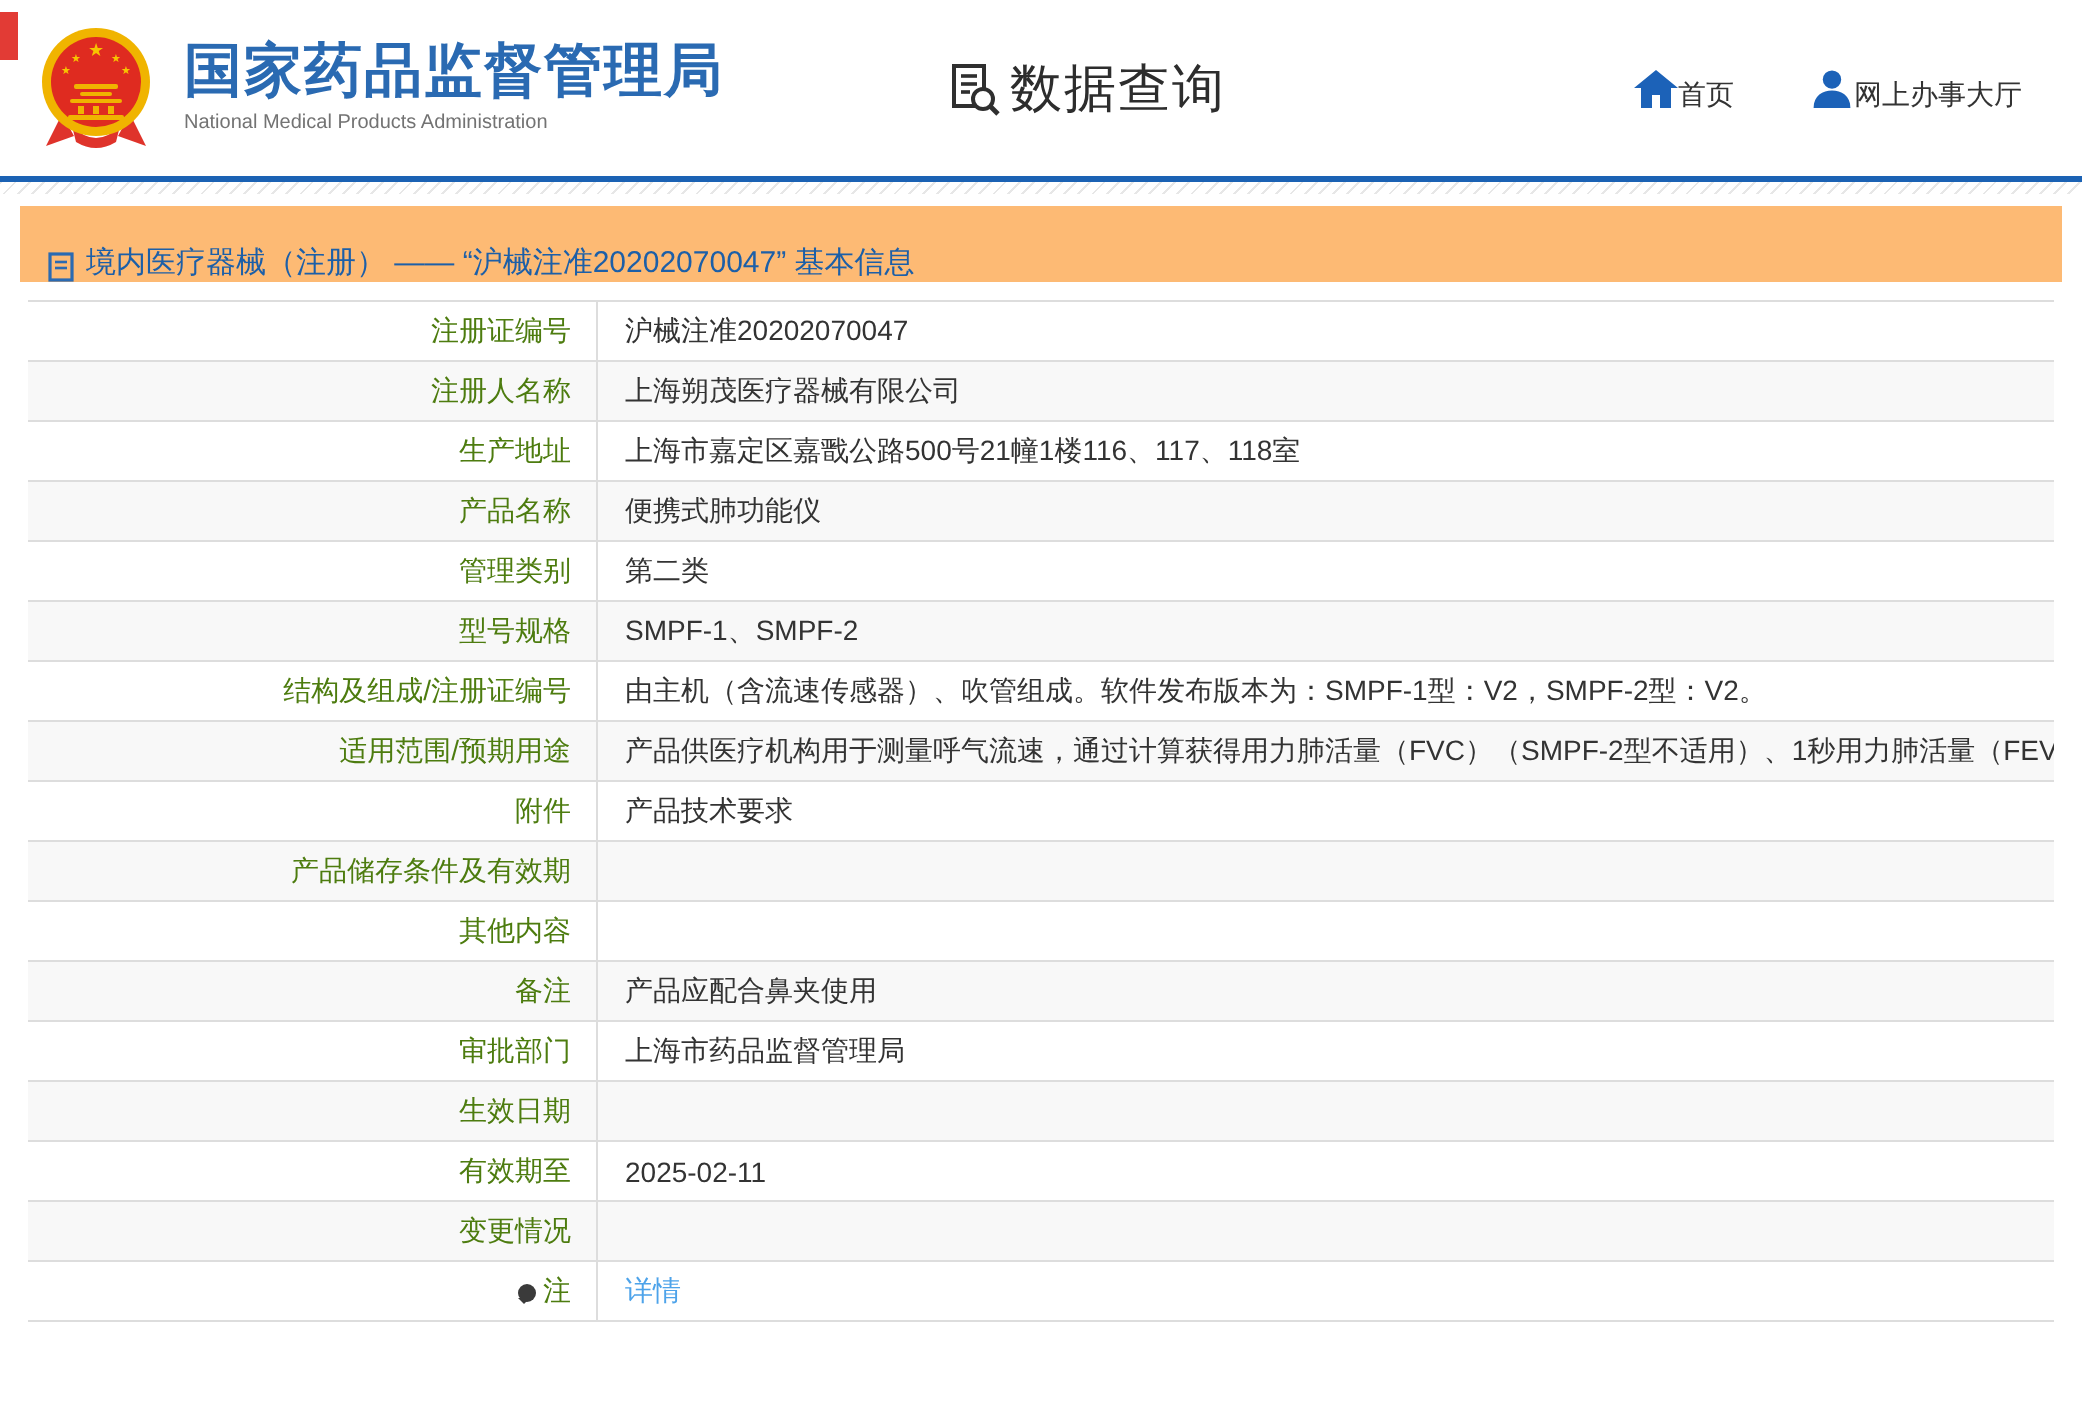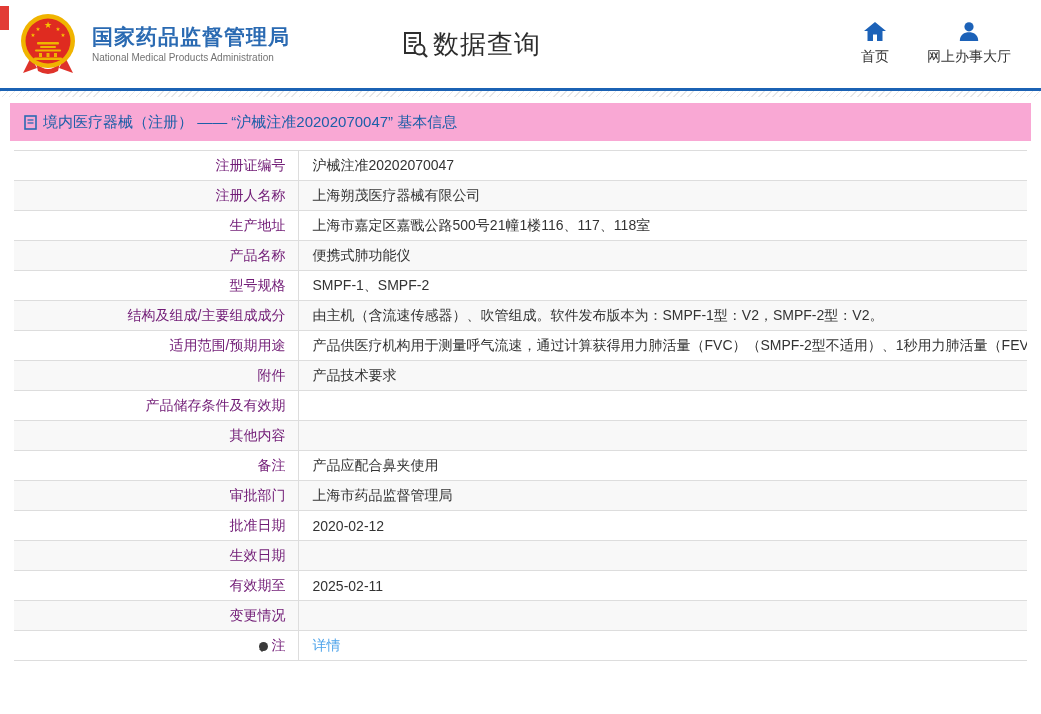--- a/index.html
+++ b/index.html
@@ -6,47 +6,47 @@
   body{
     width:1041px;height:714px;overflow:hidden;background:#ffffff;
     font-family:"Liberation Sans","DejaVu Sans",sans-serif;
     -webkit-font-smoothing:antialiased;position:relative;
   }
   
   .header{height:88px;display:flex;align-items:center;padding:0 30px 0 18px;box-sizing:border-box;background:#fff;}
   .red-fragment{position:absolute;left:0;top:6px;width:9px;height:24px;background:#e23b35;}
   .emblem{width:60px;height:68px;flex:0 0 auto;margin-top:2px;}
   .agency{margin-left:14px;}
-  .agency-cn{font-size:21px;font-weight:bold;color:#2a6ab2;letter-spacing:1px;line-height:1.1;}
+  .agency-cn{font-size:29px;font-weight:bold;color:#2a6ab2;letter-spacing:1px;line-height:1.1;}
   .agency-en{font-size:10px;color:#737373;margin-top:4px;}
   .data-query{display:flex;align-items:center;margin-left:112px;cursor:pointer;}
   .data-query-label{font-size:26px;color:#2d2d2d;margin-left:4px;letter-spacing:1px;}
   .header-nav{margin-left:auto;display:flex;gap:38px;}
-  .nav-item{display:flex;flex-direction:column;align-items:center;cursor:pointer;}
+  .nav-item{display:flex;flex-direction:row;align-items:center;cursor:pointer;}
   .nav-item .nav-label{font-size:14px;color:#333;margin-top:7px;}
   
   .blue-line{height:3px;background:#1b62b4;}
   .hatch{height:6px;background:repeating-linear-gradient(135deg,#e7e7e7 0 1px,transparent 1px 5px);}
   
   .title-bar{
-    margin:6px 10px 0;height:38px;background:#f9a8d4;
-    display:flex;align-items:center;padding-left:14px;box-sizing:border-box;
+    margin:6px 10px 0;height:38px;background:#fdba74;
+    display:flex;align-items:flex-end;padding-left:14px;box-sizing:border-box;
   }
   .title-bar .doc-icon{margin-right:6px;display:inline-flex;}
   .page-title{font-size:15px;color:#1c5fa8;}
   
   table.info{
     width:1013px;margin:9px 14px 0;border-collapse:collapse;table-layout:fixed;
     border-top:1px solid #ddd;
   }
   table.info tr{border-bottom:1px solid #ddd;}
   table.info tr:nth-child(even){background:#f8f8f8;}
   table.info th{
     width:284px;box-sizing:border-box;height:29px;font-weight:normal;
-    text-align:right;padding:0 12px 0 0;color:#701a75;font-size:14px;
+    text-align:right;padding:0 12px 0 0;color:#4d7c0f;font-size:14px;
     border-right:1px solid #ddd;white-space:nowrap;vertical-align:middle;
   }
   table.info td{
     padding:0 10px 0 14px;color:#333;font-size:14px;height:29px;vertical-align:middle;
     overflow:hidden;white-space:nowrap;
   }
   a.detail-link{color:#4da3ea;text-decoration:none;cursor:pointer;}
   .balloon-icon{
     display:inline-block;width:9px;height:9px;background:#3a3a3a;border-radius:50%;
     position:relative;margin-right:4px;vertical-align:-1px;
@@ -139,25 +139,29 @@
       </tr>
       <tr>
         <th>生产地址</th>
         <td>上海市嘉定区嘉戬公路500号21幢1楼116、117、118室</td>
       </tr>
       <tr>
         <th>产品名称</th>
         <td>便携式肺功能仪</td>
       </tr>
       <tr>
+        <th>管理类别</th>
+        <td>第二类</td>
+      </tr>
+      <tr>
         <th>型号规格</th>
         <td>SMPF-1、SMPF-2</td>
       </tr>
       <tr>
-        <th>结构及组成/主要组成成分</th>
+        <th>结构及组成/注册证编号</th>
         <td>由主机（含流速传感器）、吹管组成。软件发布版本为：SMPF-1型：V2，SMPF-2型：V2。</td>
       </tr>
       <tr>
         <th>适用范围/预期用途</th>
         <td>产品供医疗机构用于测量呼气流速，通过计算获得用力肺活量（FVC）（SMPF-2型不适用）、1秒用力肺活量（FEV1）。</td>
       </tr>
       <tr>
         <th>附件</th>
         <td>产品技术要求</td>
       </tr>
@@ -171,24 +175,20 @@
       </tr>
       <tr>
         <th>备注</th>
         <td>产品应配合鼻夹使用</td>
       </tr>
       <tr>
         <th>审批部门</th>
         <td>上海市药品监督管理局</td>
       </tr>
       <tr>
-        <th>批准日期</th>
-        <td>2020-02-12</td>
-      </tr>
-      <tr>
         <th>生效日期</th>
         <td></td>
       </tr>
       <tr>
         <th>有效期至</th>
         <td>2025-02-11</td>
       </tr>
       <tr>
         <th>变更情况</th>
         <td></td>

